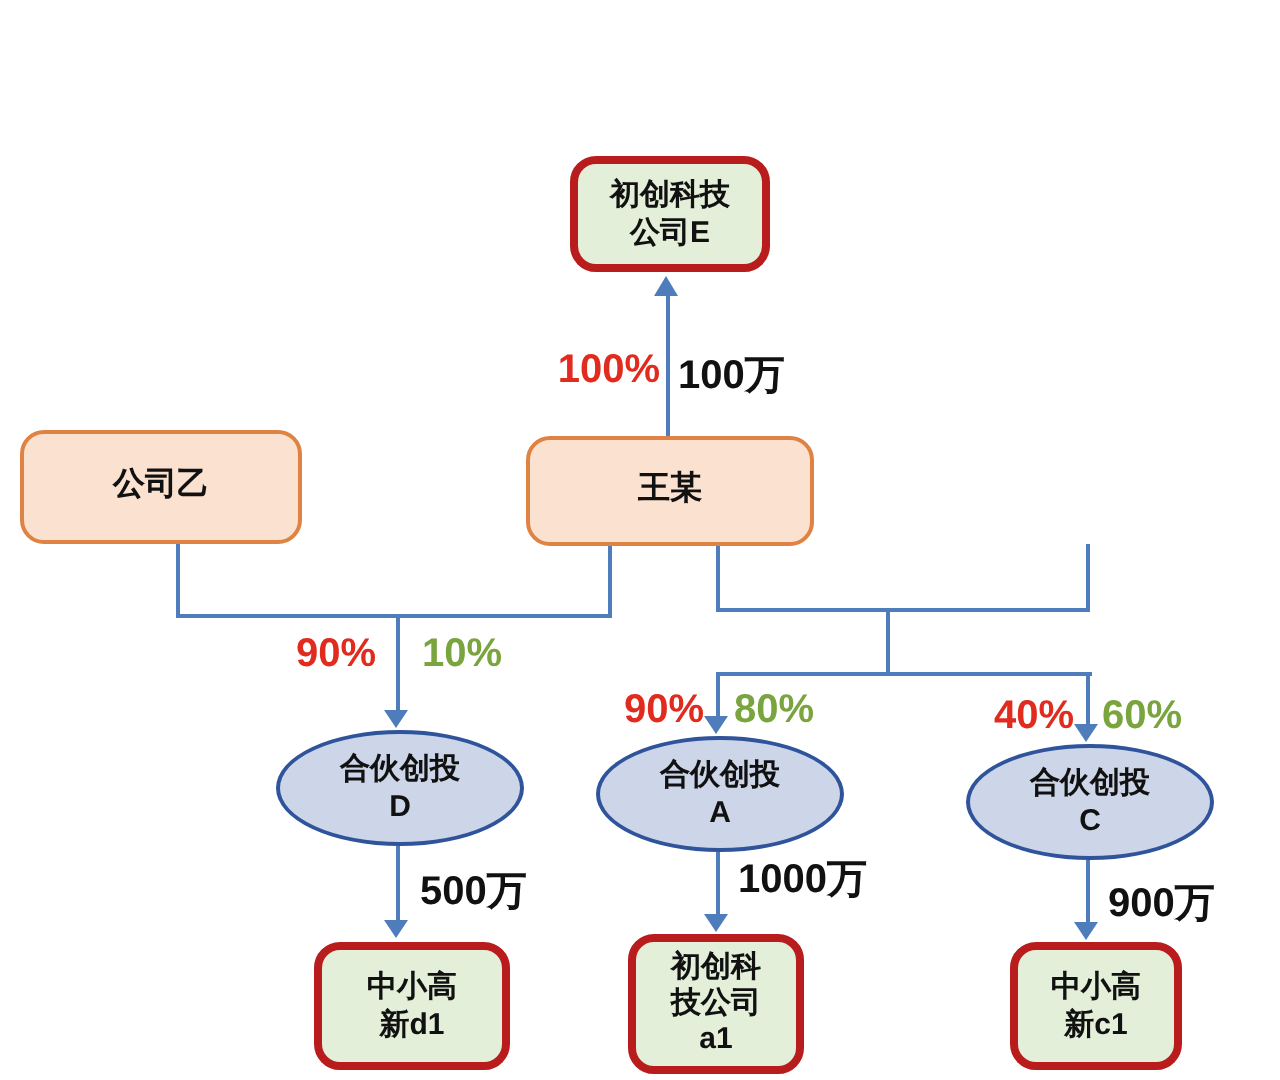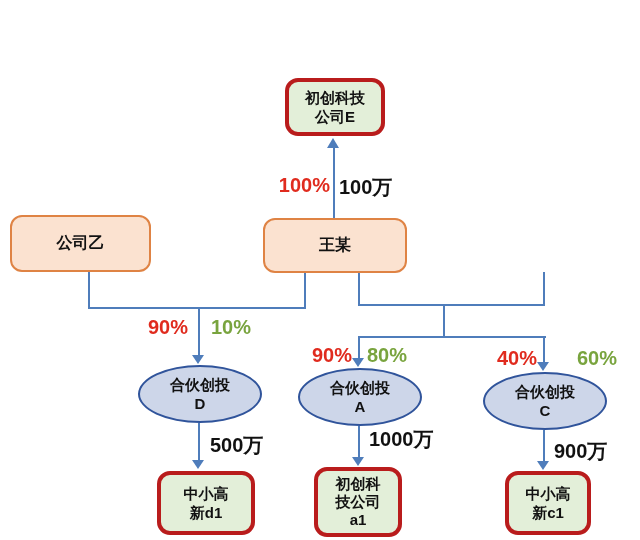--- a/index.html
+++ b/index.html
@@ -66,21 +66,21 @@
   <span class="lbl red" style="right:310px;top:174px;">100%</span>
   <span class="lbl black" style="left:339px;top:174px;">100万</span>
 
   <span class="lbl red" style="right:452px;top:316px;">90%</span>
   <span class="lbl green" style="left:211px;top:316px;">10%</span>
 
   <span class="lbl red" style="right:288px;top:344px;">90%</span>
   <span class="lbl green" style="left:367px;top:344px;">80%</span>
 
   <span class="lbl red" style="right:103px;top:347px;">40%</span>
-  <span class="lbl green" style="left:577px;top:347px;text-align:right;">60%</span>
+  <span class="lbl green" style="left:551px;top:347px;text-align:right;">60%</span>
 
   <span class="lbl black" style="left:210px;top:432px;">500万</span>
   <span class="lbl black" style="left:369px;top:426px;">1000万</span>
   <span class="lbl black" style="left:554px;top:438px;">900万</span>
 
   <div class="node rect-green" style="left:285px;top:78px;width:100px;height:58px;">
     <span>初创科技</span>
     <span>公司E</span>
   </div>
 

